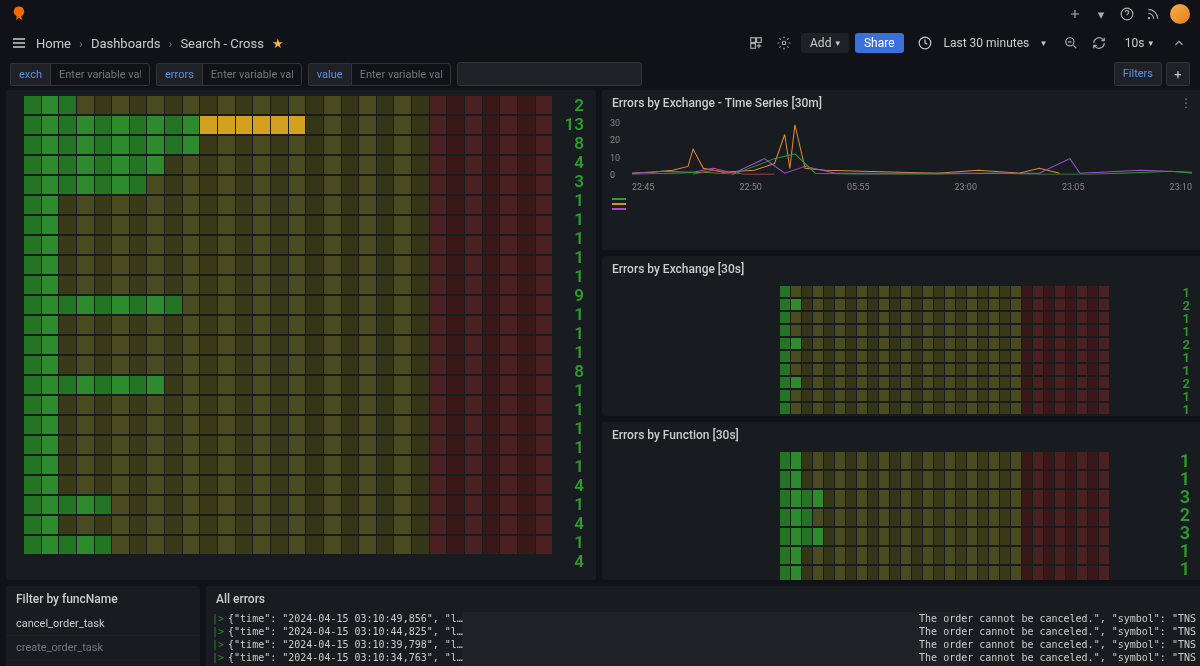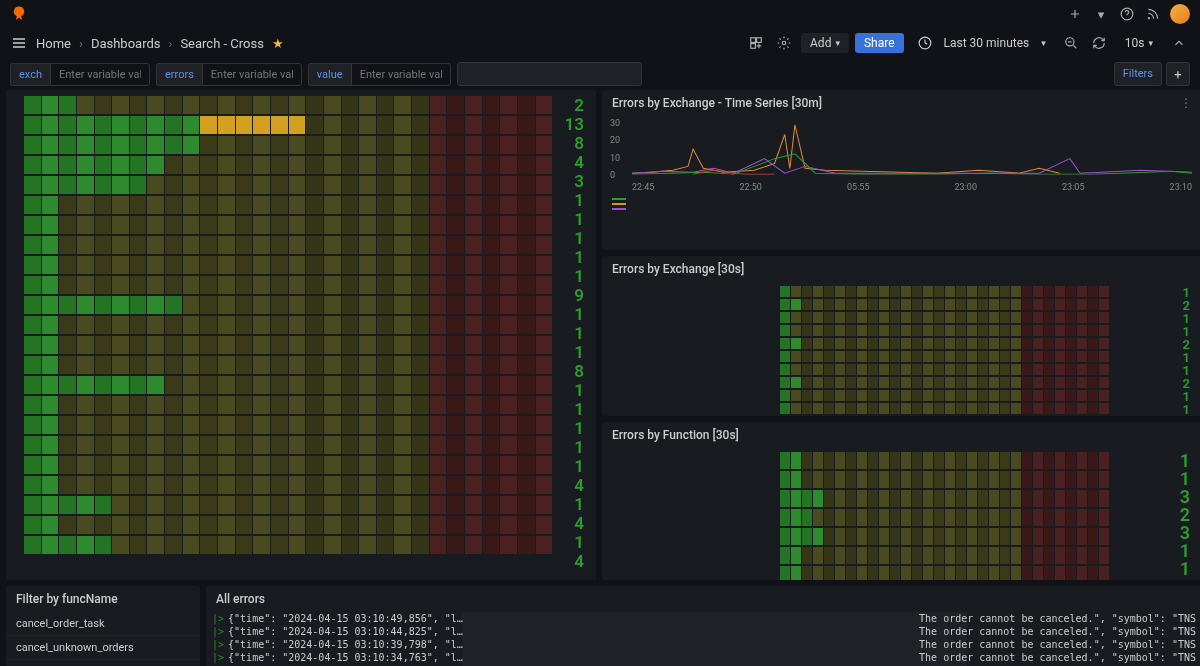--- a/index.html
+++ b/index.html
@@ -1637,21 +1637,20 @@
       </div>
     </div>
 
   </div>
 
   <div class="bottom-row">
     <div class="bottom-panel bp1">
       <div class="panel-header">Filter by funcName</div>
       <div>
         <div class="filter-item">cancel_order_task</div>
-        <div class="filter-item">cancel_unknown_orders</div>
         <div class="filter-item" style="opacity:0.5">create_order_task</div>
       </div>
     </div>
     <div class="bottom-panel bp2">
       <div class="panel-header">All errors</div>
       <div class="log-body" id="log-body">
         <div class="log-scroll-marker"></div>
       <div class="log-line" style="position: relative; z-index: 1;">
             <span class="log-marker">|&gt;</span>
             <span class="log-text" style="max-width: 240px;">{"time": "2024-04-15 03:10:49,856", "level": "ERROR",</span>

